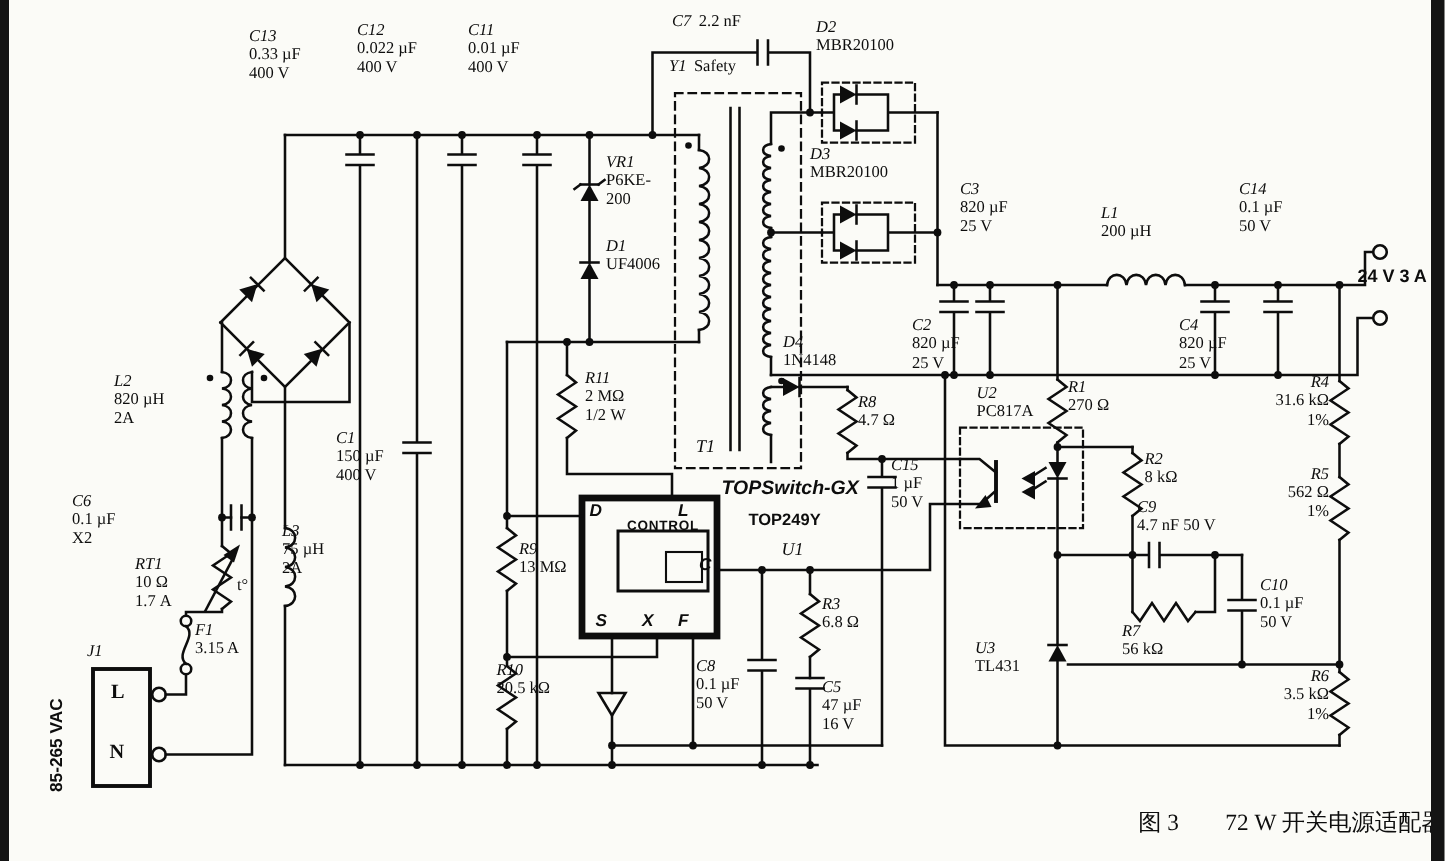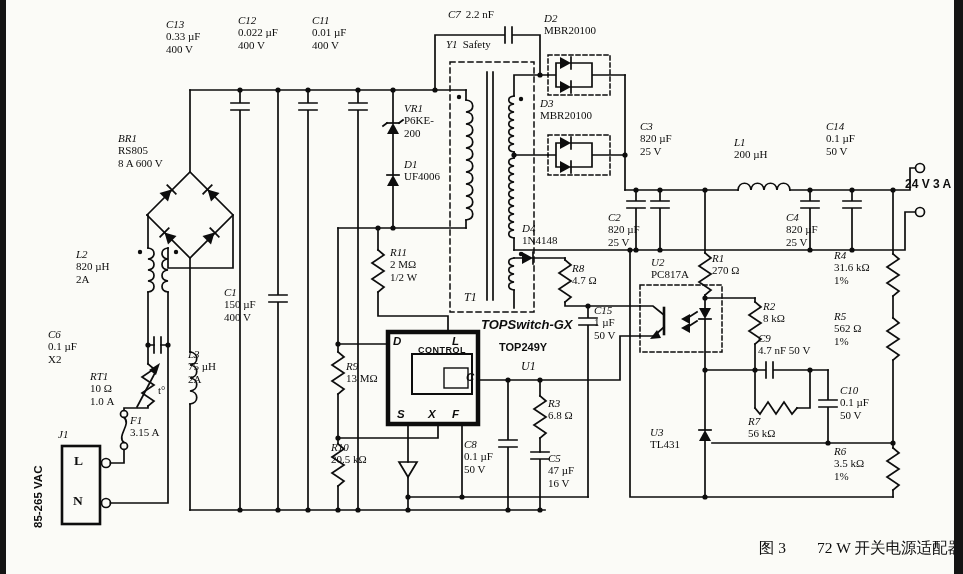--- a/index.html
+++ b/index.html
@@ -4,21 +4,21 @@
 <style>
   *{margin:0;padding:0;box-sizing:border-box}
   html,body{width:963px;height:574px}
   body{position:relative;background:#fbfbf7;overflow:hidden;font-family:"Liberation Serif",serif;color:#0d0d0d}
   #stage{position:absolute;inset:0}
   svg{position:absolute;left:0;top:0}
   .lbl{position:absolute;font-size:11px;line-height:1.12;color:#0d0d0d}
   .des{font-style:italic;display:block}
   .val{display:block;white-space:pre-line}
   .c{}
-  .r{}
+  .r{text-align:right}
   .h{display:flex;gap:5px}
   .h .des,.h .val{display:inline;white-space:nowrap}
   .pin{position:absolute;font:italic bold 11.5px "Liberation Sans",sans-serif;color:#0d0d0d}
   .ctrl{position:absolute;font:bold 9px "Liberation Sans",sans-serif;letter-spacing:.5px;text-align:center}
   .brand{position:absolute;font:italic bold 13px "Liberation Sans",sans-serif}
   .part{position:absolute;font:bold 11px "Liberation Sans",sans-serif}
   .u1ref{position:absolute;font:italic 12px "Liberation Serif",serif}
   .t1ref{position:absolute;font:italic 12px "Liberation Serif",serif}
   .out{position:absolute;font:bold 12px "Liberation Sans",sans-serif;white-space:nowrap}
   .vac{position:absolute;font:bold 11.5px "Liberation Sans",sans-serif;transform:rotate(-90deg);transform-origin:0 0;white-space:nowrap}
@@ -362,39 +362,34 @@
     </div>
 <div class="lbl c" style="left:734px;top:136px;width:56px">
       <span class="des">L1</span>
       <span class="val">200 µH</span>
     </div>
 <div class="lbl c" style="left:826px;top:120px;width:56px">
       <span class="des">C14</span>
       <span class="val">0.1 µF
 50 V</span>
     </div>
-<div class="lbl c" style="left:118px;top:132px;width:64px">
-      <span class="des">BR1</span>
-      <span class="val">RS805
-8 A 600 V</span>
-    </div>
 <div class="lbl c" style="left:76px;top:248px;width:52px">
       <span class="des">L2</span>
       <span class="val">820 µH
 2A</span>
     </div>
 <div class="lbl c" style="left:48px;top:328px;width:48px">
       <span class="des">C6</span>
       <span class="val">0.1 µF
 X2</span>
     </div>
 <div class="lbl c" style="left:90px;top:370px;width:48px">
       <span class="des">RT1</span>
       <span class="val">10 Ω
-1.0 A</span>
+1.7 A</span>
     </div>
 <span class="tdeg" style="left:158px;top:384px;position:absolute">t°</span>
 <div class="lbl" style="left:130px;top:414px">
       <span class="des">F1</span>
       <span class="val">3.15 A</span>
     </div>
 <div class="lbl" style="left:58px;top:428px">
       <span class="des">J1</span>
     </div>
 <span class="term" style="left:74px;top:453px">L</span>

